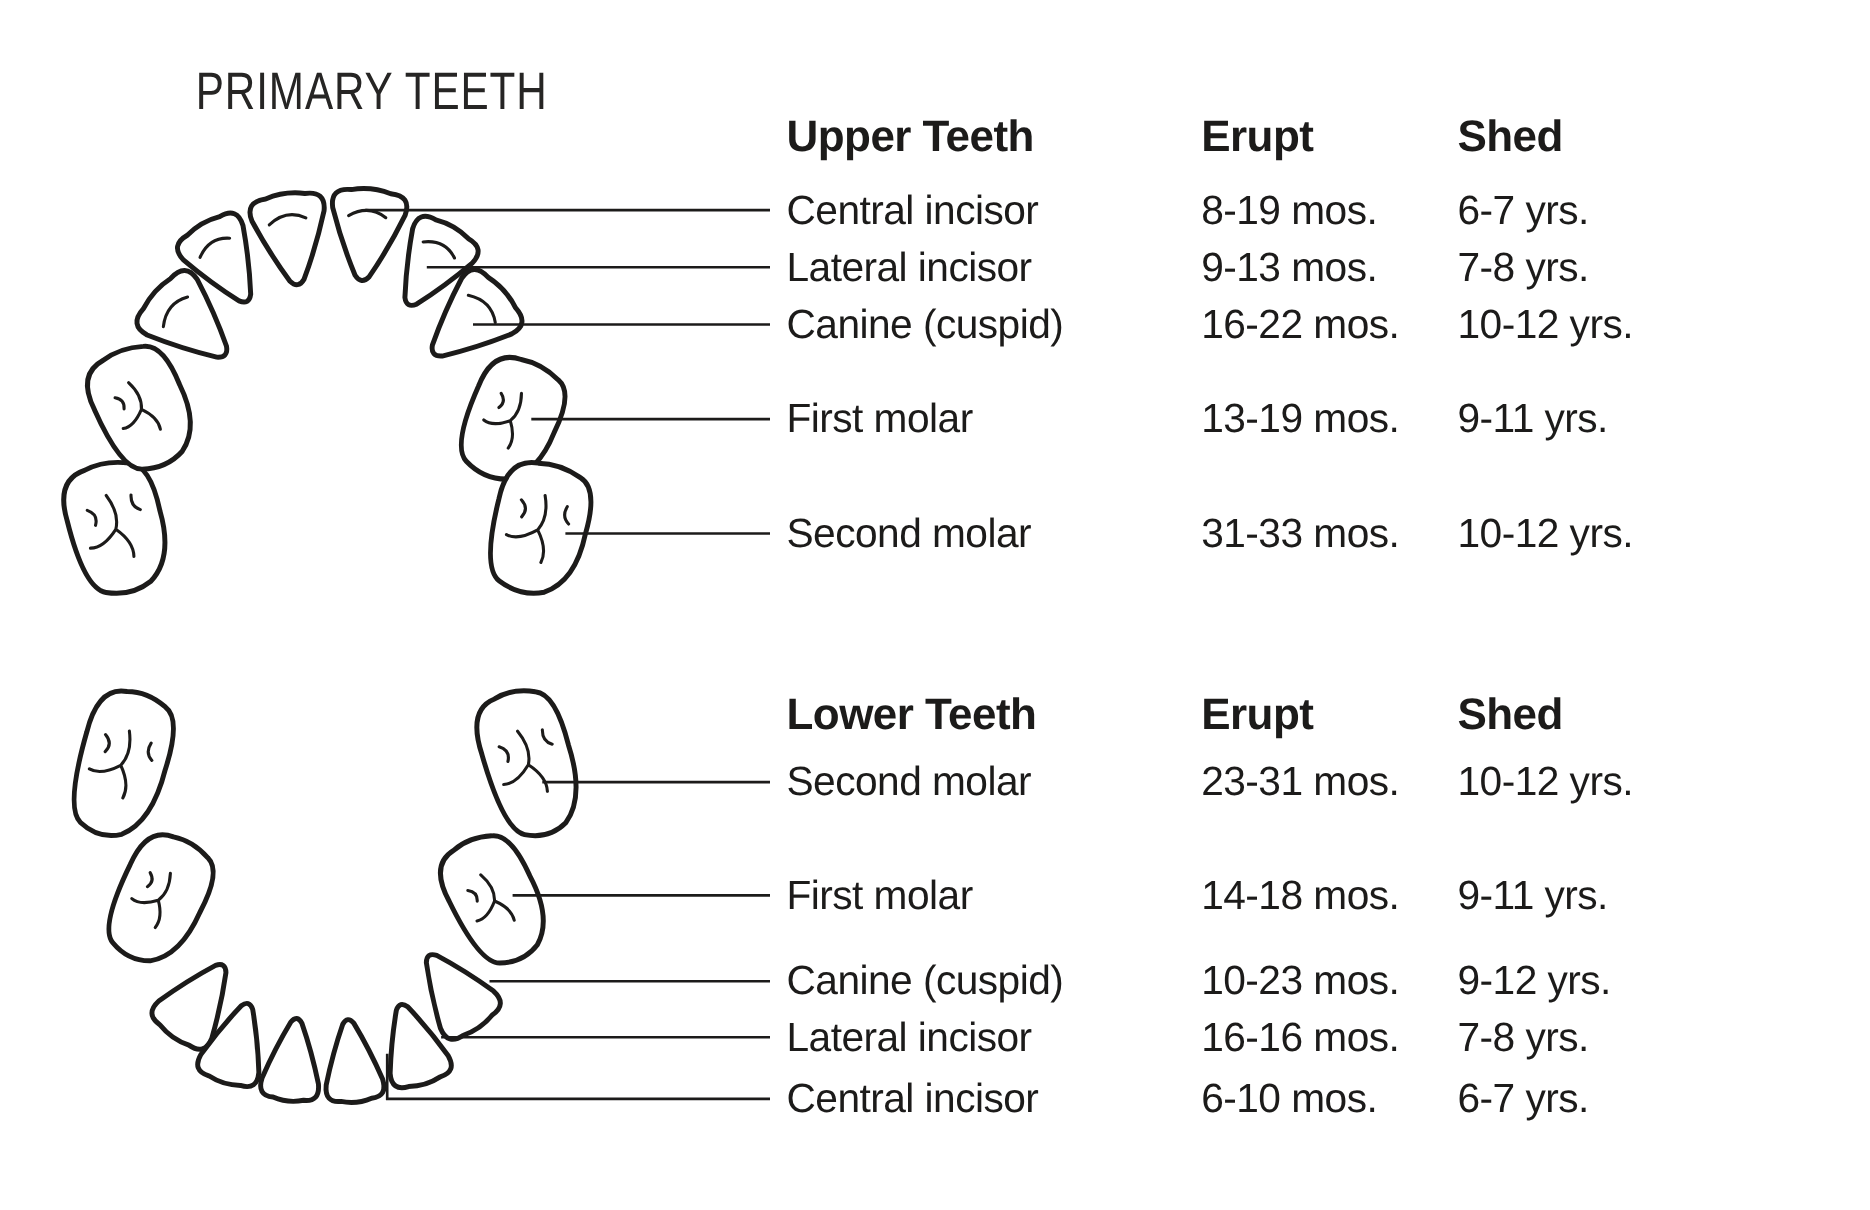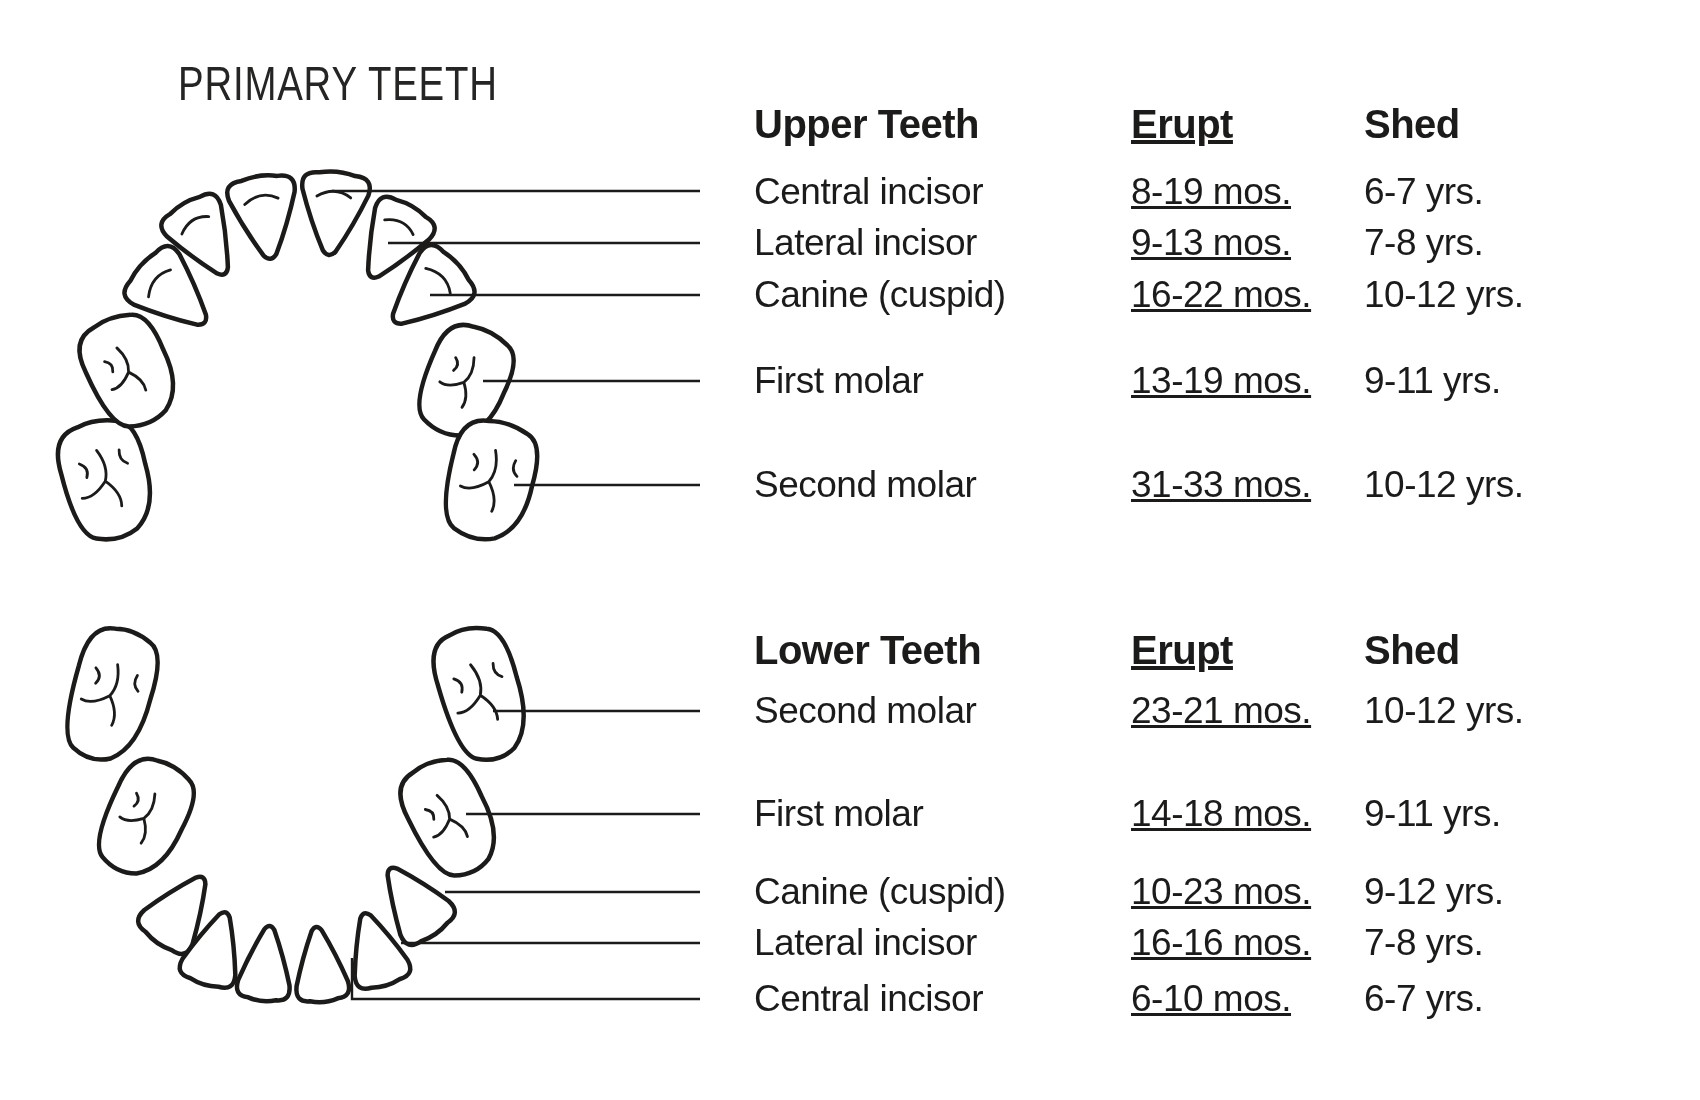--- a/index.html
+++ b/index.html
@@ -44,23 +44,23 @@
   }
   .trow{
     position:absolute;
     left:715px;
     height:44px;
     line-height:44px;
     font-size:37px;
     letter-spacing:-0.5px;
     white-space:nowrap;
   }
-  .trow span{position:absolute;top:0;white-space:nowrap;margin-left:39px;}
+  .trow span{position:absolute;top:0;white-space:nowrap;}
   .c-name{left:0;}
-  .c-erupt{left:377px;text-decoration:underline;}
+  .c-erupt{left:377px;}
   .c-shed{left:610px;}
   .trow.thead{font-weight:bold;font-size:40px;}
 </style>
 </head>
 <body>
 
 <div class="stage">
 
   <div class="page-title">PRIMARY TEETH</div>
 
@@ -306,21 +306,21 @@
     <span class="c-shed">10-12 yrs.</span>
   </div>
 
   <div class="trow thead" style="top:628px">
     <span class="c-name">Lower Teeth</span>
     <span class="c-erupt">Erupt</span>
     <span class="c-shed">Shed</span>
   </div>
   <div class="trow" style="top:689px">
     <span class="c-name">Second molar</span>
-    <span class="c-erupt">23-21 mos.</span>
+    <span class="c-erupt">23-31 mos.</span>
     <span class="c-shed">10-12 yrs.</span>
   </div>
   <div class="trow" style="top:792px">
     <span class="c-name">First molar</span>
     <span class="c-erupt">14-18 mos.</span>
     <span class="c-shed">9-11 yrs.</span>
   </div>
   <div class="trow" style="top:870px">
     <span class="c-name">Canine (cuspid)</span>
     <span class="c-erupt">10-23 mos.</span>

